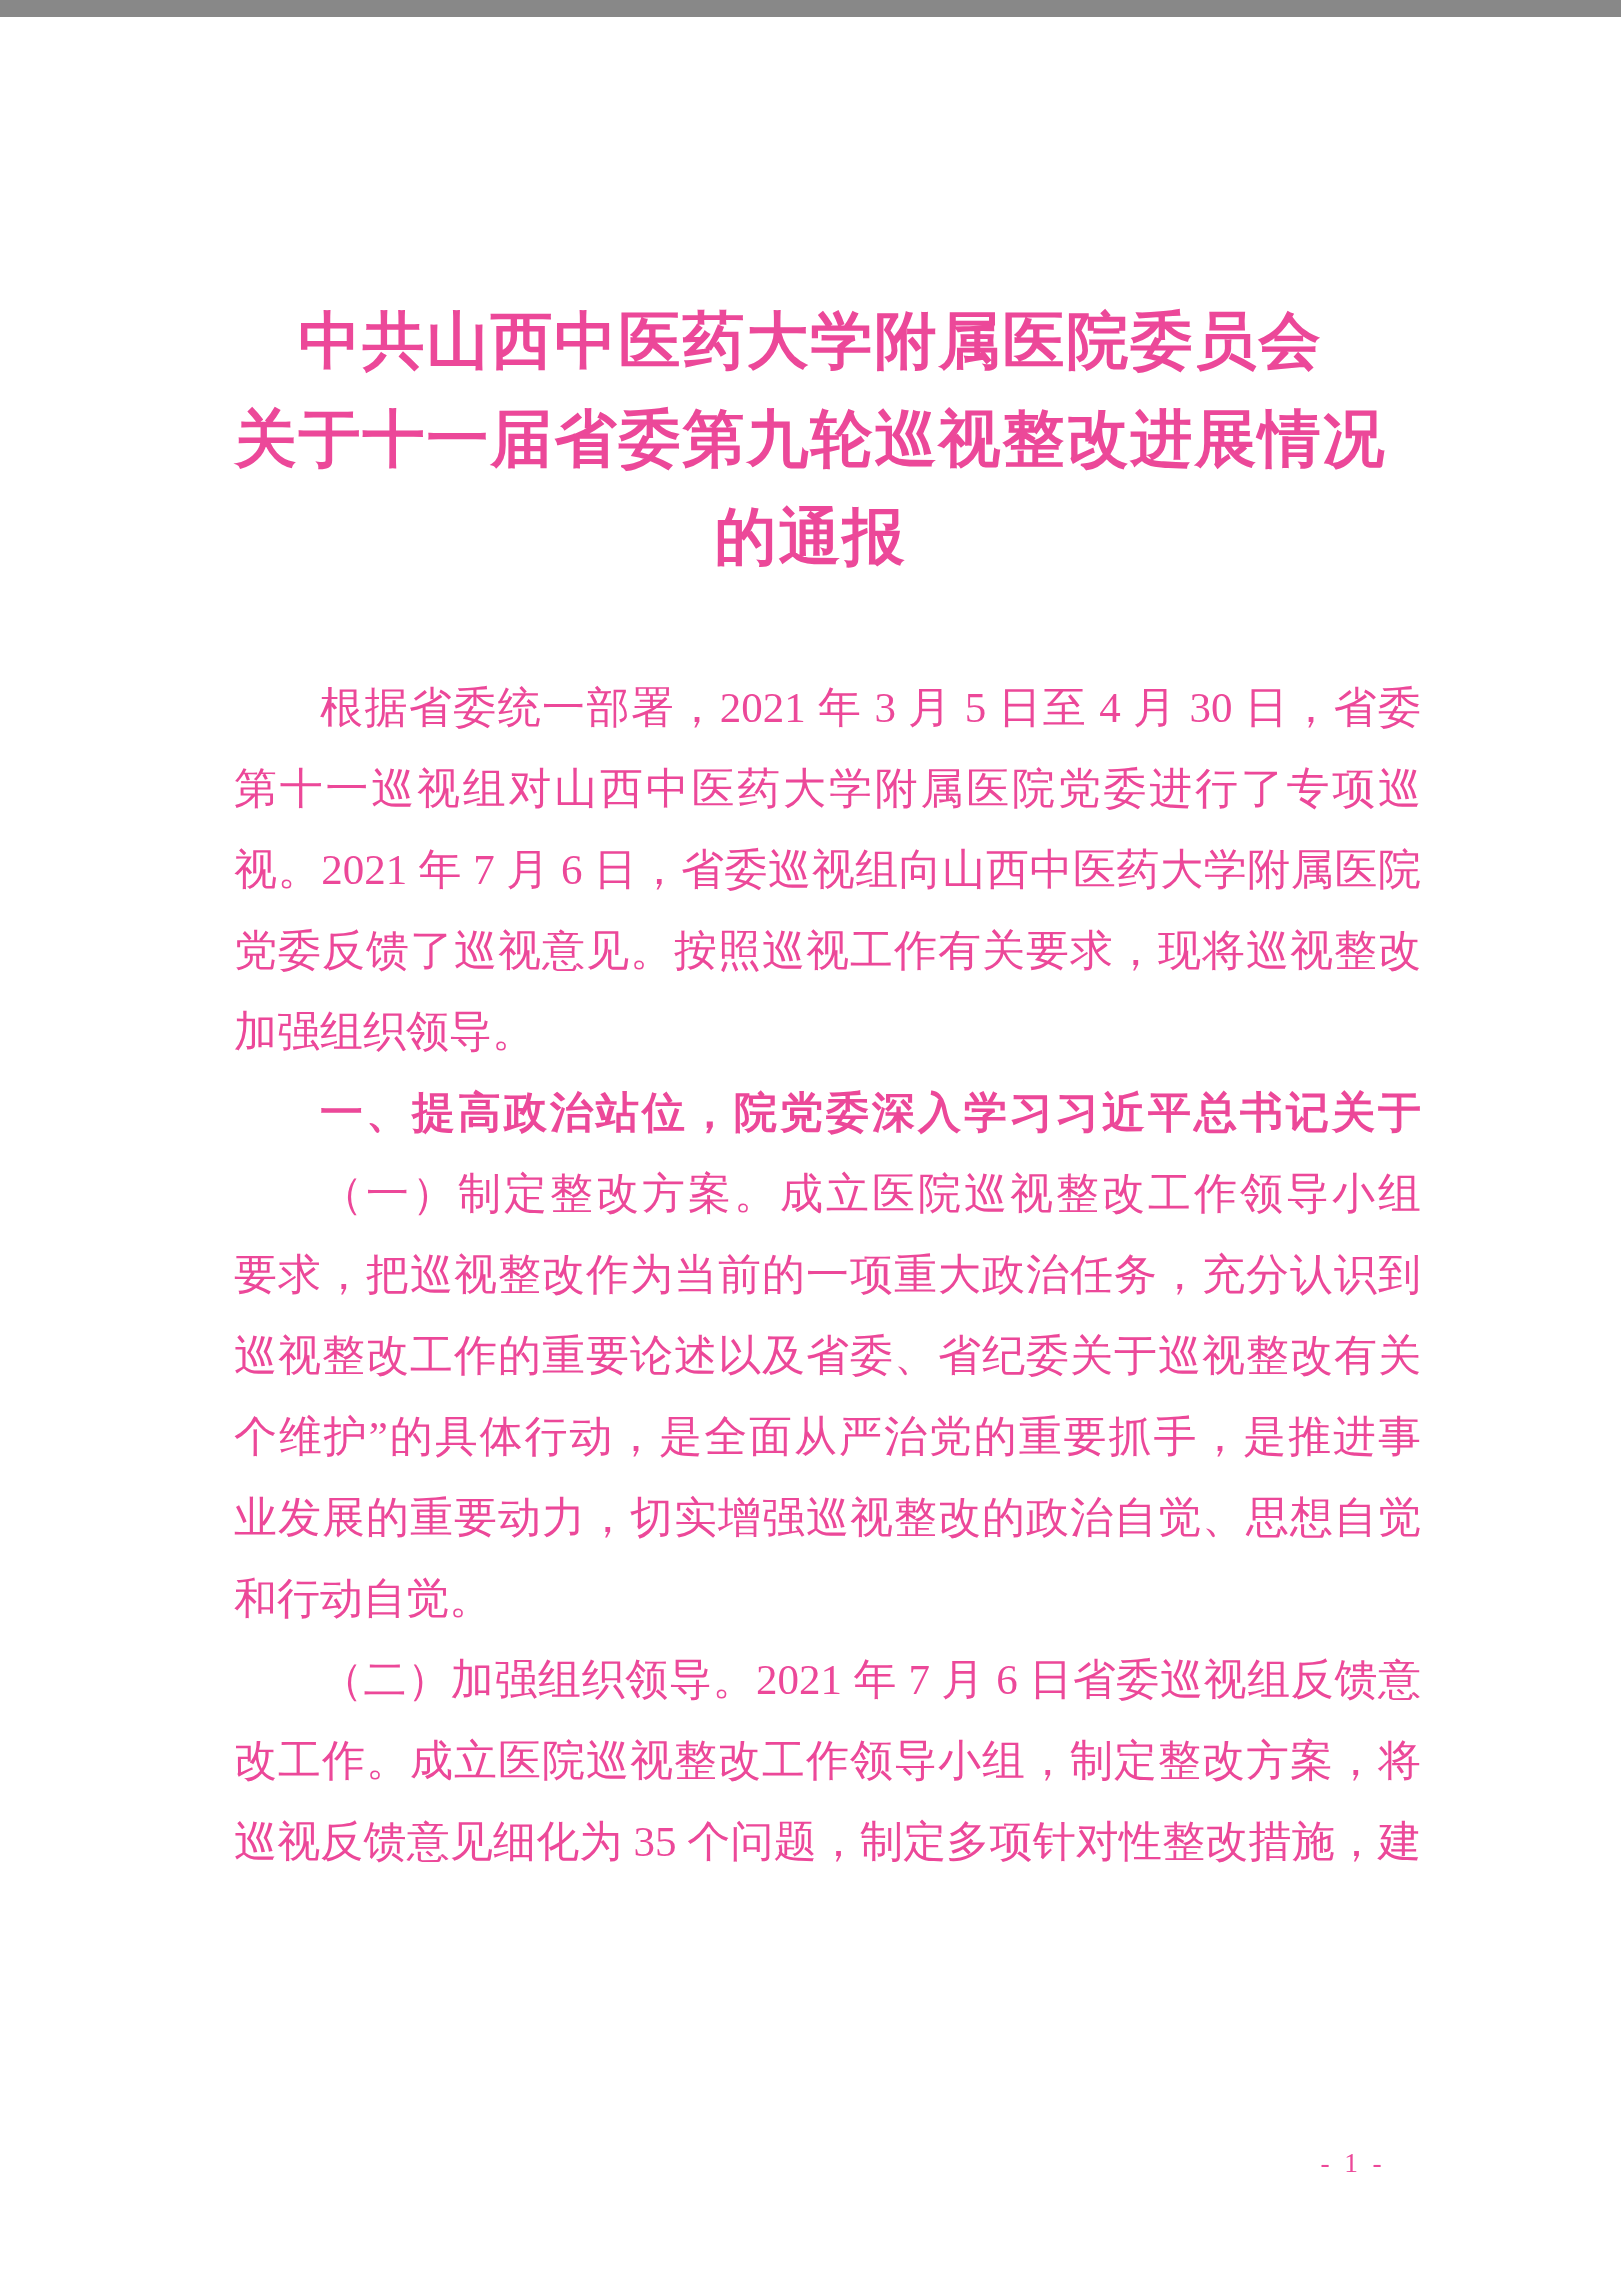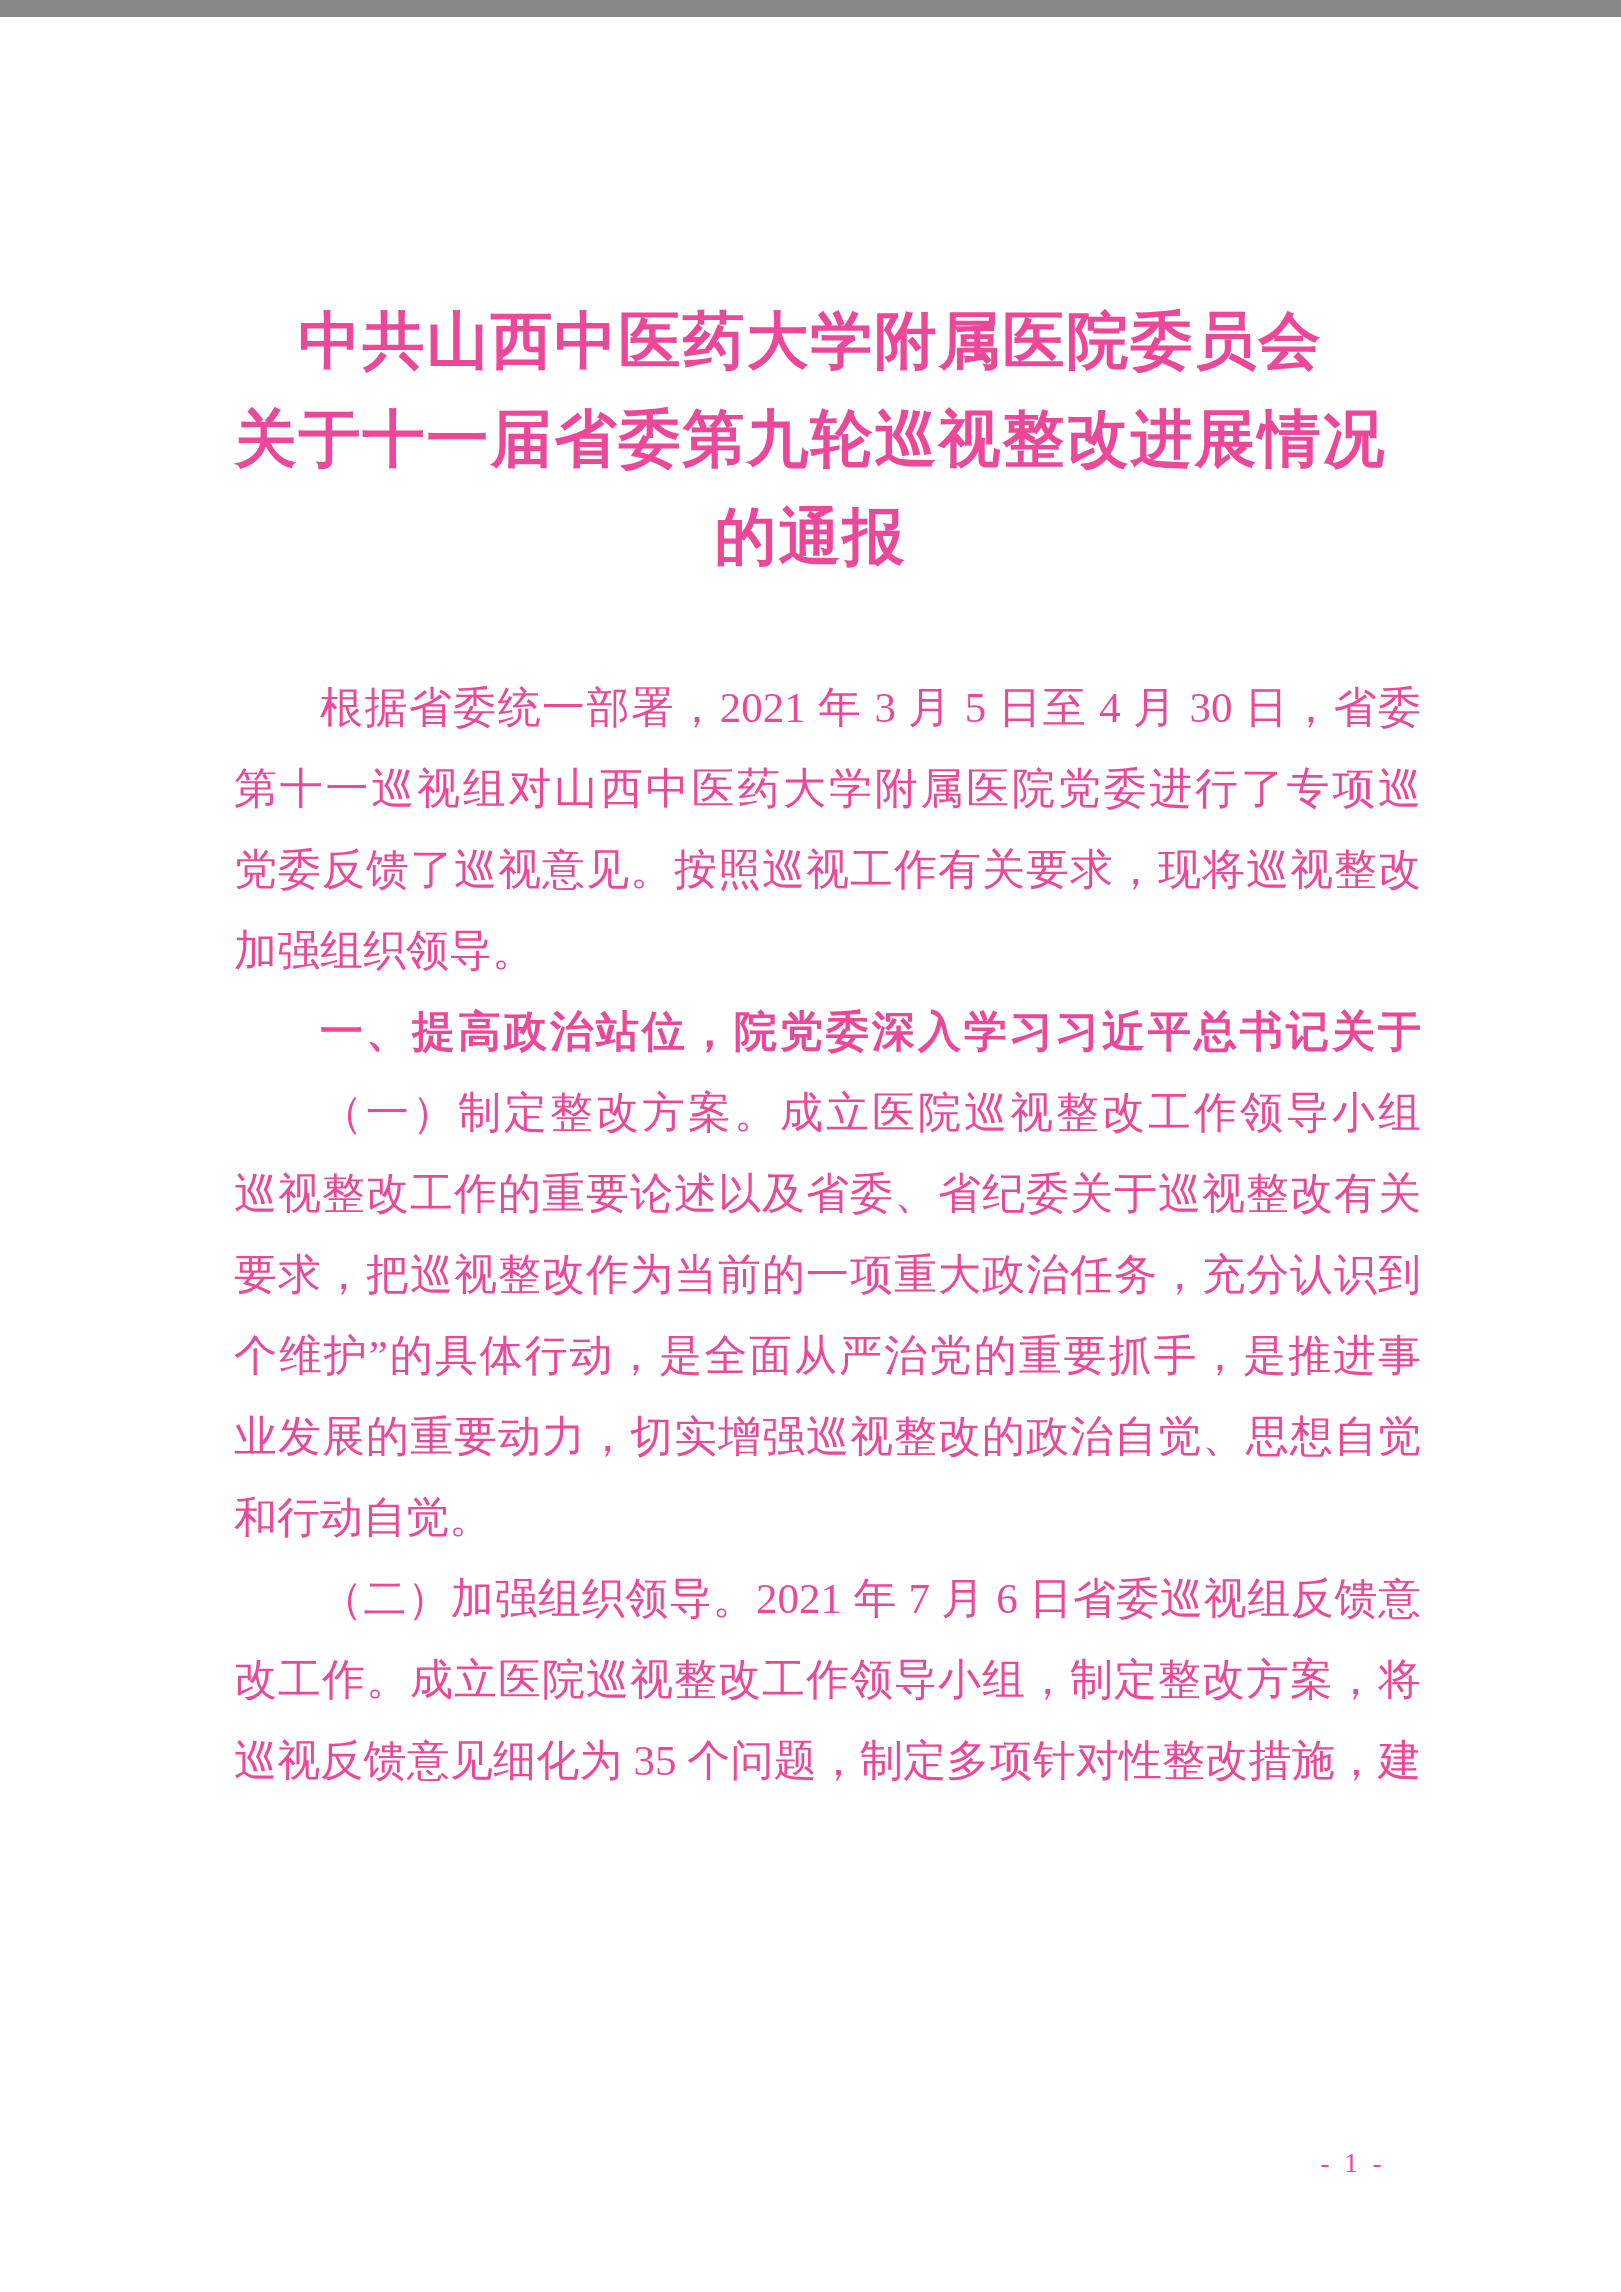--- a/index.html
+++ b/index.html
@@ -79,26 +79,27 @@
 
   <div class="doc-title">
     <div>中共山西中医药大学附属医院委员会</div>
     <div>关于十一届省委第九轮巡视整改进展情况</div>
     <div>的通报</div>
   </div>
 
   <div class="doc-body">
     <p class="l ind">根据省委统一部署，2021 年 3 月 5 日至 4 月 30 日，省委</p>
     <p class="l">第十一巡视组对山西中医药大学附属医院党委进行了专项巡</p>
+    <p class="l">视。2021 年 7 月 6 日，省委巡视组向山西中医药大学附属医院</p>
     <p class="l">党委反馈了巡视意见。按照巡视工作有关要求，现将巡视整改</p>
     <p class="l short">加强组织领导。</p>
     <p class="l ind heading">一、提高政治站位，院党委深入学习习近平总书记关于</p>
     <p class="l ind"><span class="kai">（一）制定整改方案。</span><span>成立医院巡视整改工作领导小组</span></p>
+    <p class="l">要求，把巡视整改作为当前的一项重大政治任务，充分认识到</p>
     <p class="l">巡视整改工作的重要论述以及省委、省纪委关于巡视整改有关</p>
-    <p class="l">要求，把巡视整改作为当前的一项重大政治任务，充分认识到</p>
     <p class="l">个维护”的具体行动，是全面从严治党的重要抓手，是推进事</p>
     <p class="l">业发展的重要动力，切实增强巡视整改的政治自觉、思想自觉</p>
     <p class="l short">和行动自觉。</p>
     <p class="l ind"><span class="kai">（二）加强组织领导。</span><span>2021 年 7 月 6 日省委巡视组反馈意</span></p>
     <p class="l">改工作。成立医院巡视整改工作领导小组，制定整改方案，将</p>
     <p class="l">巡视反馈意见细化为 35 个问题，制定多项针对性整改措施，建</p>
   </div>
 
   <div class="page-number">- 1 -</div>
 

